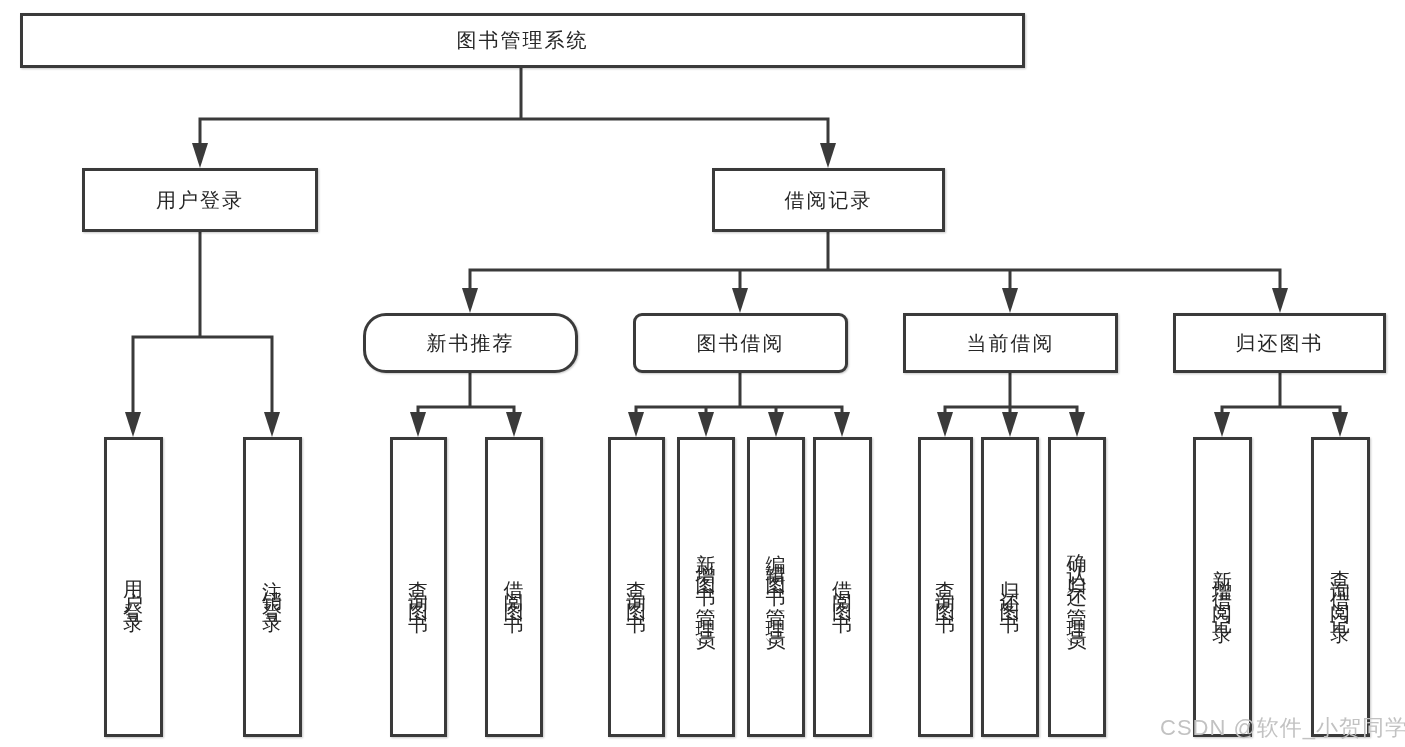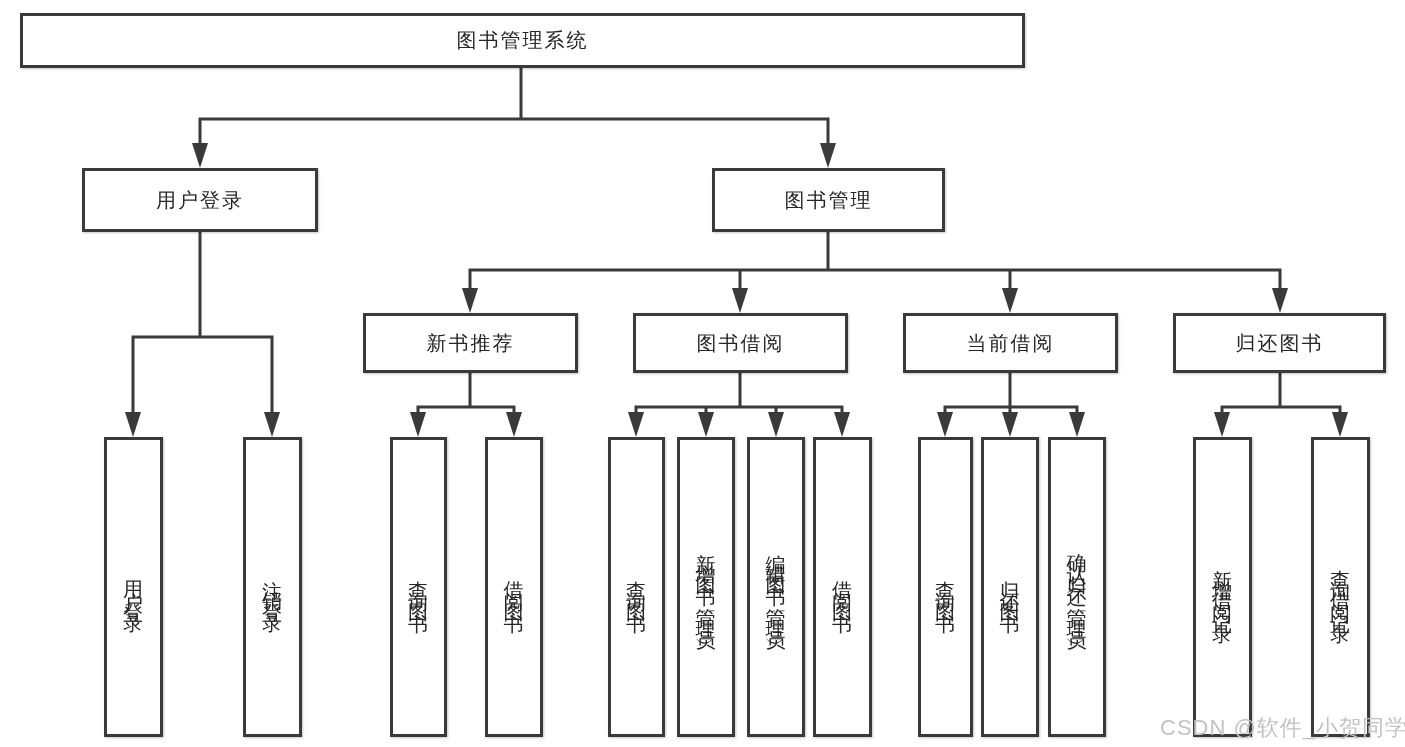--- a/index.html
+++ b/index.html
@@ -100,26 +100,26 @@
       </g>
     </svg>
   <div id="nodes">
       <div class="node h" style="left: 20px; top: 13px; width: 1005px; height: 55px;">
         <span class="lbl">图书管理系统</span>
       </div>
       <div class="node h" style="left: 82px; top: 168px; width: 236px; height: 64px;">
         <span class="lbl">用户登录</span>
       </div>
       <div class="node h" style="left: 712px; top: 168px; width: 233px; height: 64px;">
-        <span class="lbl">图书管理</span>
+        <span class="lbl">借阅记录</span>
       </div>
-      <div class="node h" style="left: 363px; top: 313px; width: 215px; height: 60px;">
+      <div class="node h" style="left: 363px; top: 313px; width: 215px; height: 60px; border-radius: 23px;">
         <span class="lbl">新书推荐</span>
       </div>
-      <div class="node h" style="left: 633px; top: 313px; width: 215px; height: 60px;">
+      <div class="node h" style="left: 633px; top: 313px; width: 215px; height: 60px; border-radius: 9px;">
         <span class="lbl">图书借阅</span>
       </div>
       <div class="node h" style="left: 903px; top: 313px; width: 215px; height: 60px; font-family: Liberation Mono, monospace;">
         <span class="lbl">当前借阅</span>
       </div>
       <div class="node h" style="left: 1173px; top: 313px; width: 213px; height: 60px;">
         <span class="lbl">归还图书</span>
       </div>
       <div class="node v" style="left: 104px; top: 437px; width: 59px; height: 300px;">
         <span class="lbl">用户登录</span>

